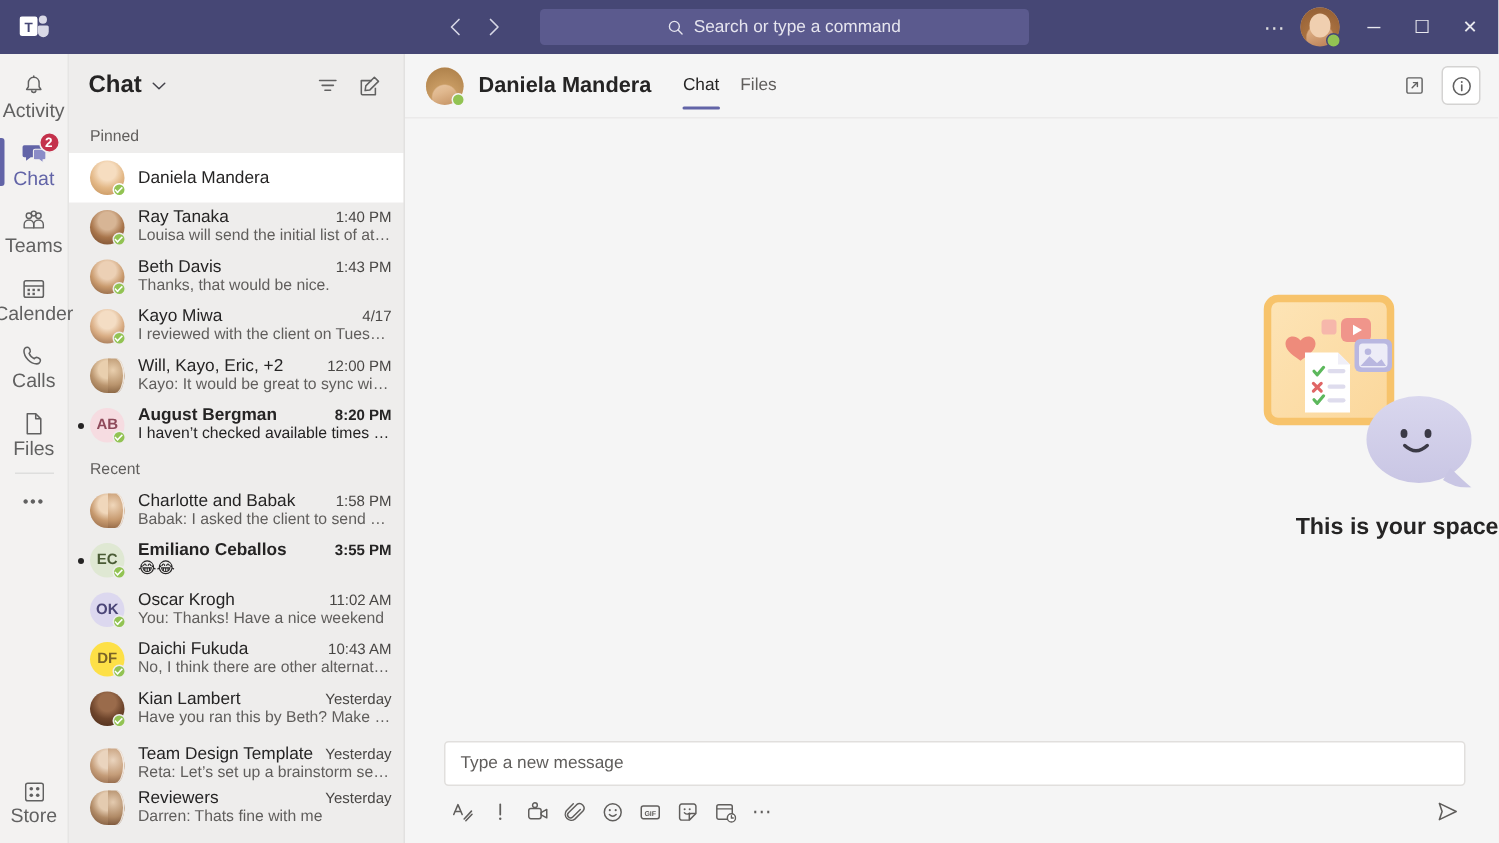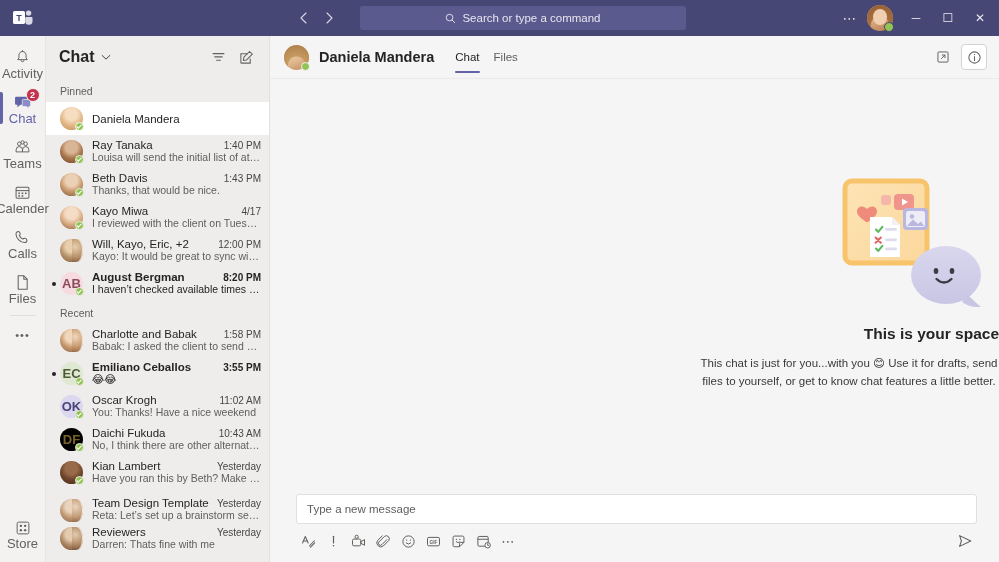--- a/index.html
+++ b/index.html
@@ -110,21 +110,21 @@
     position: relative;
   }
   .row.selected { background: #fff; }
   .unread-dot {
     position: absolute; left: 6px; top: 50%; transform: translateY(-50%);
     width: 4px; height: 4px; border-radius: 50%; background: #252424;
   }
   .av {
     width: 23px; height: 23px; border-radius: 50%; flex: 0 0 23px; margin-left: 8px;
     position: relative; overflow: visible; display: flex; align-items: center; justify-content: center;
-    font-size: 13px; font-weight: bold;
+    font-size: 10px; font-weight: bold;
   }
   .av .ph { position: absolute; inset: 0; border-radius: 50%; }
   .av .pres {
     position: absolute; right: -1px; bottom: -1px; width: 9px; height: 9px; border-radius: 50%;
     border: 1.5px solid #eeedec; display: flex; align-items: center; justify-content: center;
   }
   .row.selected .av .pres { border-color: #fff; }
   .pres.available { background: #92c353; }
   .pres.available::after {
     content: ""; width: 3.5px; height: 2px; border-left: 1px solid #fff; border-bottom: 1px solid #fff;
@@ -491,21 +491,21 @@
             </div>
             <div class="rtext">
               <div class="rline1">
                 <div class="rname">Oscar Krogh</div>
                 <div class="rtime">11:02 AM</div>
               </div>
               <div class="rprev">You: Thanks! Have a nice weekend</div>
             </div>
           </div>
           <div class="row" style="height: 33px;">
-            <div class="av" style="background: #000000; color: rgb(122, 99, 39);">
+            <div class="av" style="background: #fde047; color: rgb(122, 99, 39);">
               <span>DF</span>
               <div class="pres available"></div>
             </div>
             <div class="rtext">
               <div class="rline1">
                 <div class="rname">Daichi Fukuda</div>
                 <div class="rtime">10:43 AM</div>
               </div>
               <div class="rprev">No, I think there are other alternatives we c…</div>
             </div>
@@ -620,21 +620,20 @@
             <rect x="66" y="70.5" width="12" height="2.8" rx="1.4" fill="#dedced"></rect>
 
             <ellipse cx="127" cy="98" rx="35" ry="29" fill="url(#bubg)"></ellipse>
             <path d="M148 117 q9 9 14 13 q-10 1 -19 -5 z" fill="#c9c6e4"></path>
             <ellipse cx="117" cy="94" rx="2.3" ry="3" fill="#3b3a46"></ellipse>
             <ellipse cx="133" cy="94" rx="2.3" ry="3" fill="#3b3a46"></ellipse>
             <path d="M117.5 102 q7.5 7 15 0" fill="none" stroke="#3b3a46" stroke-width="2.3" stroke-linecap="round"></path>
           </svg>
         </div>
         <div class="es-title">This is your space</div>
-        <div class="es-sub">This chat is just for you...with you 😊 Use it for drafts, send files to yourself, or get to know chat features a little better.</div>
       </div>
 
       <div class="compose">
         <div class="cbox">
           <span class="cplaceholder">Type a new message</span>
         </div>
         <div class="ctools">
           <div class="tbtn">
             <svg width="15" height="15" viewBox="0 0 16 16">
                 <path d="M1.6 9.6 L4.6 2.6 L7.6 9.6" fill="none" stroke="currentColor" stroke-width="1.1" stroke-linecap="round" stroke-linejoin="round"></path>

